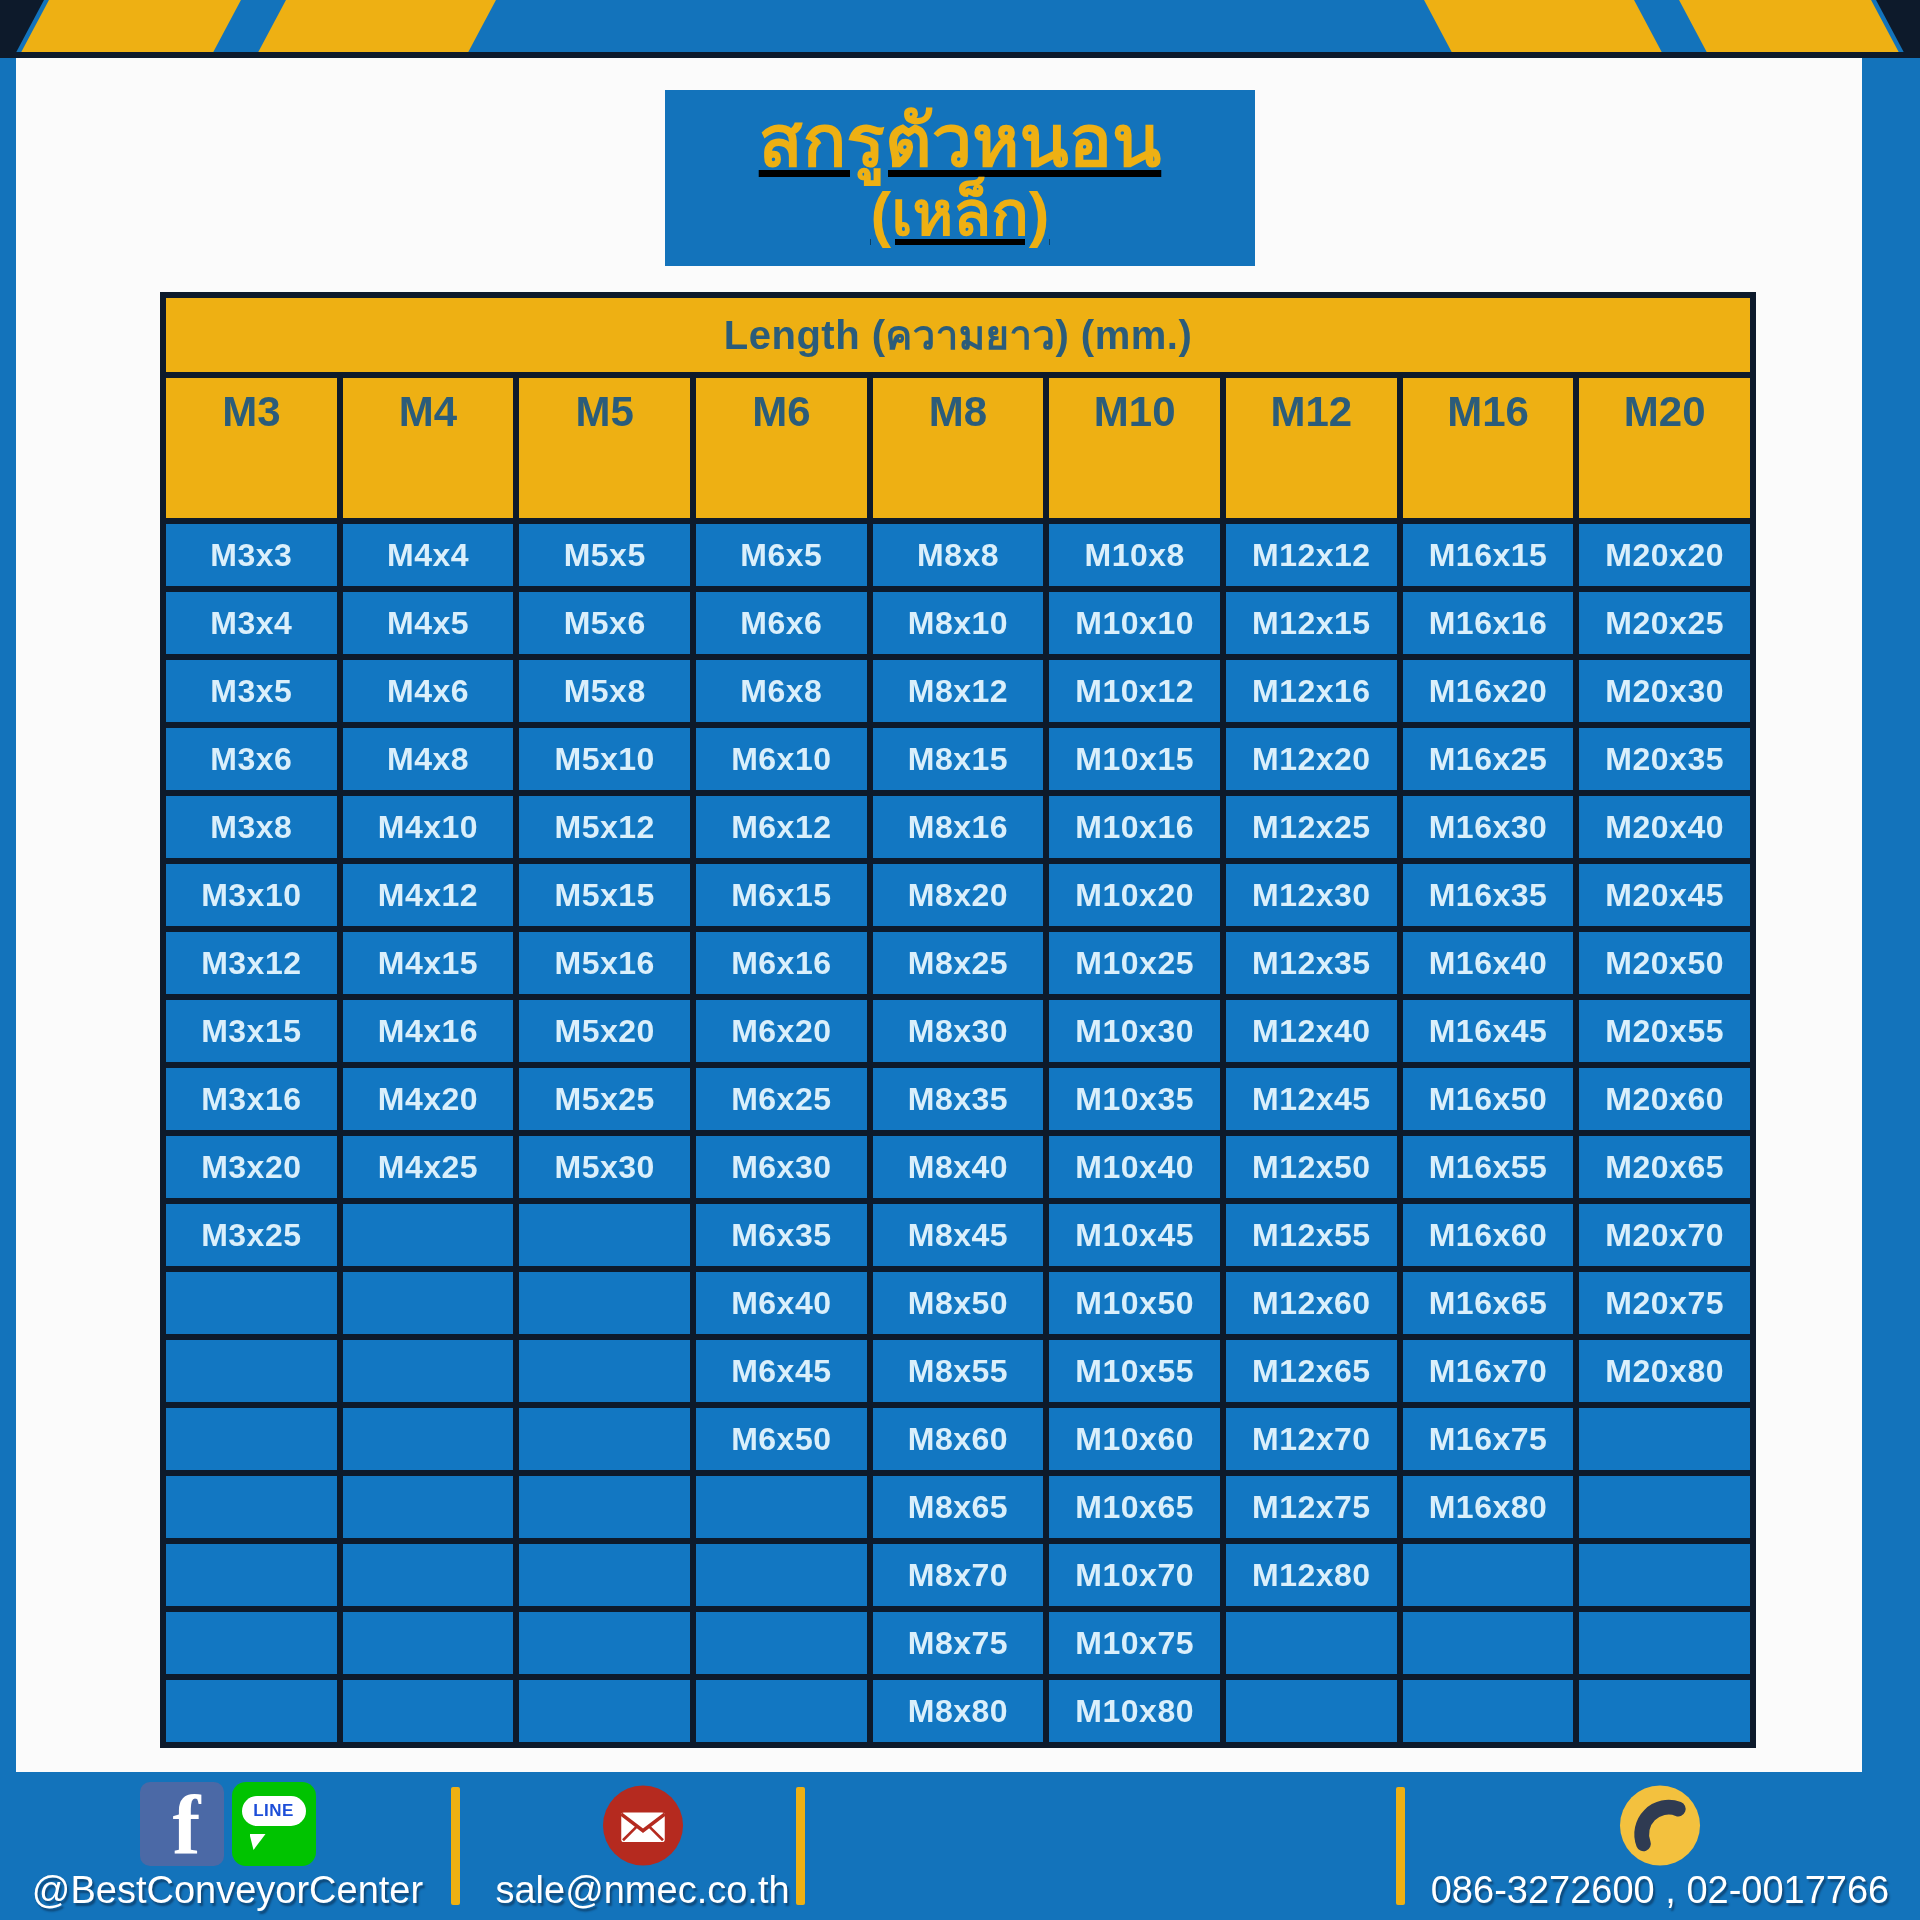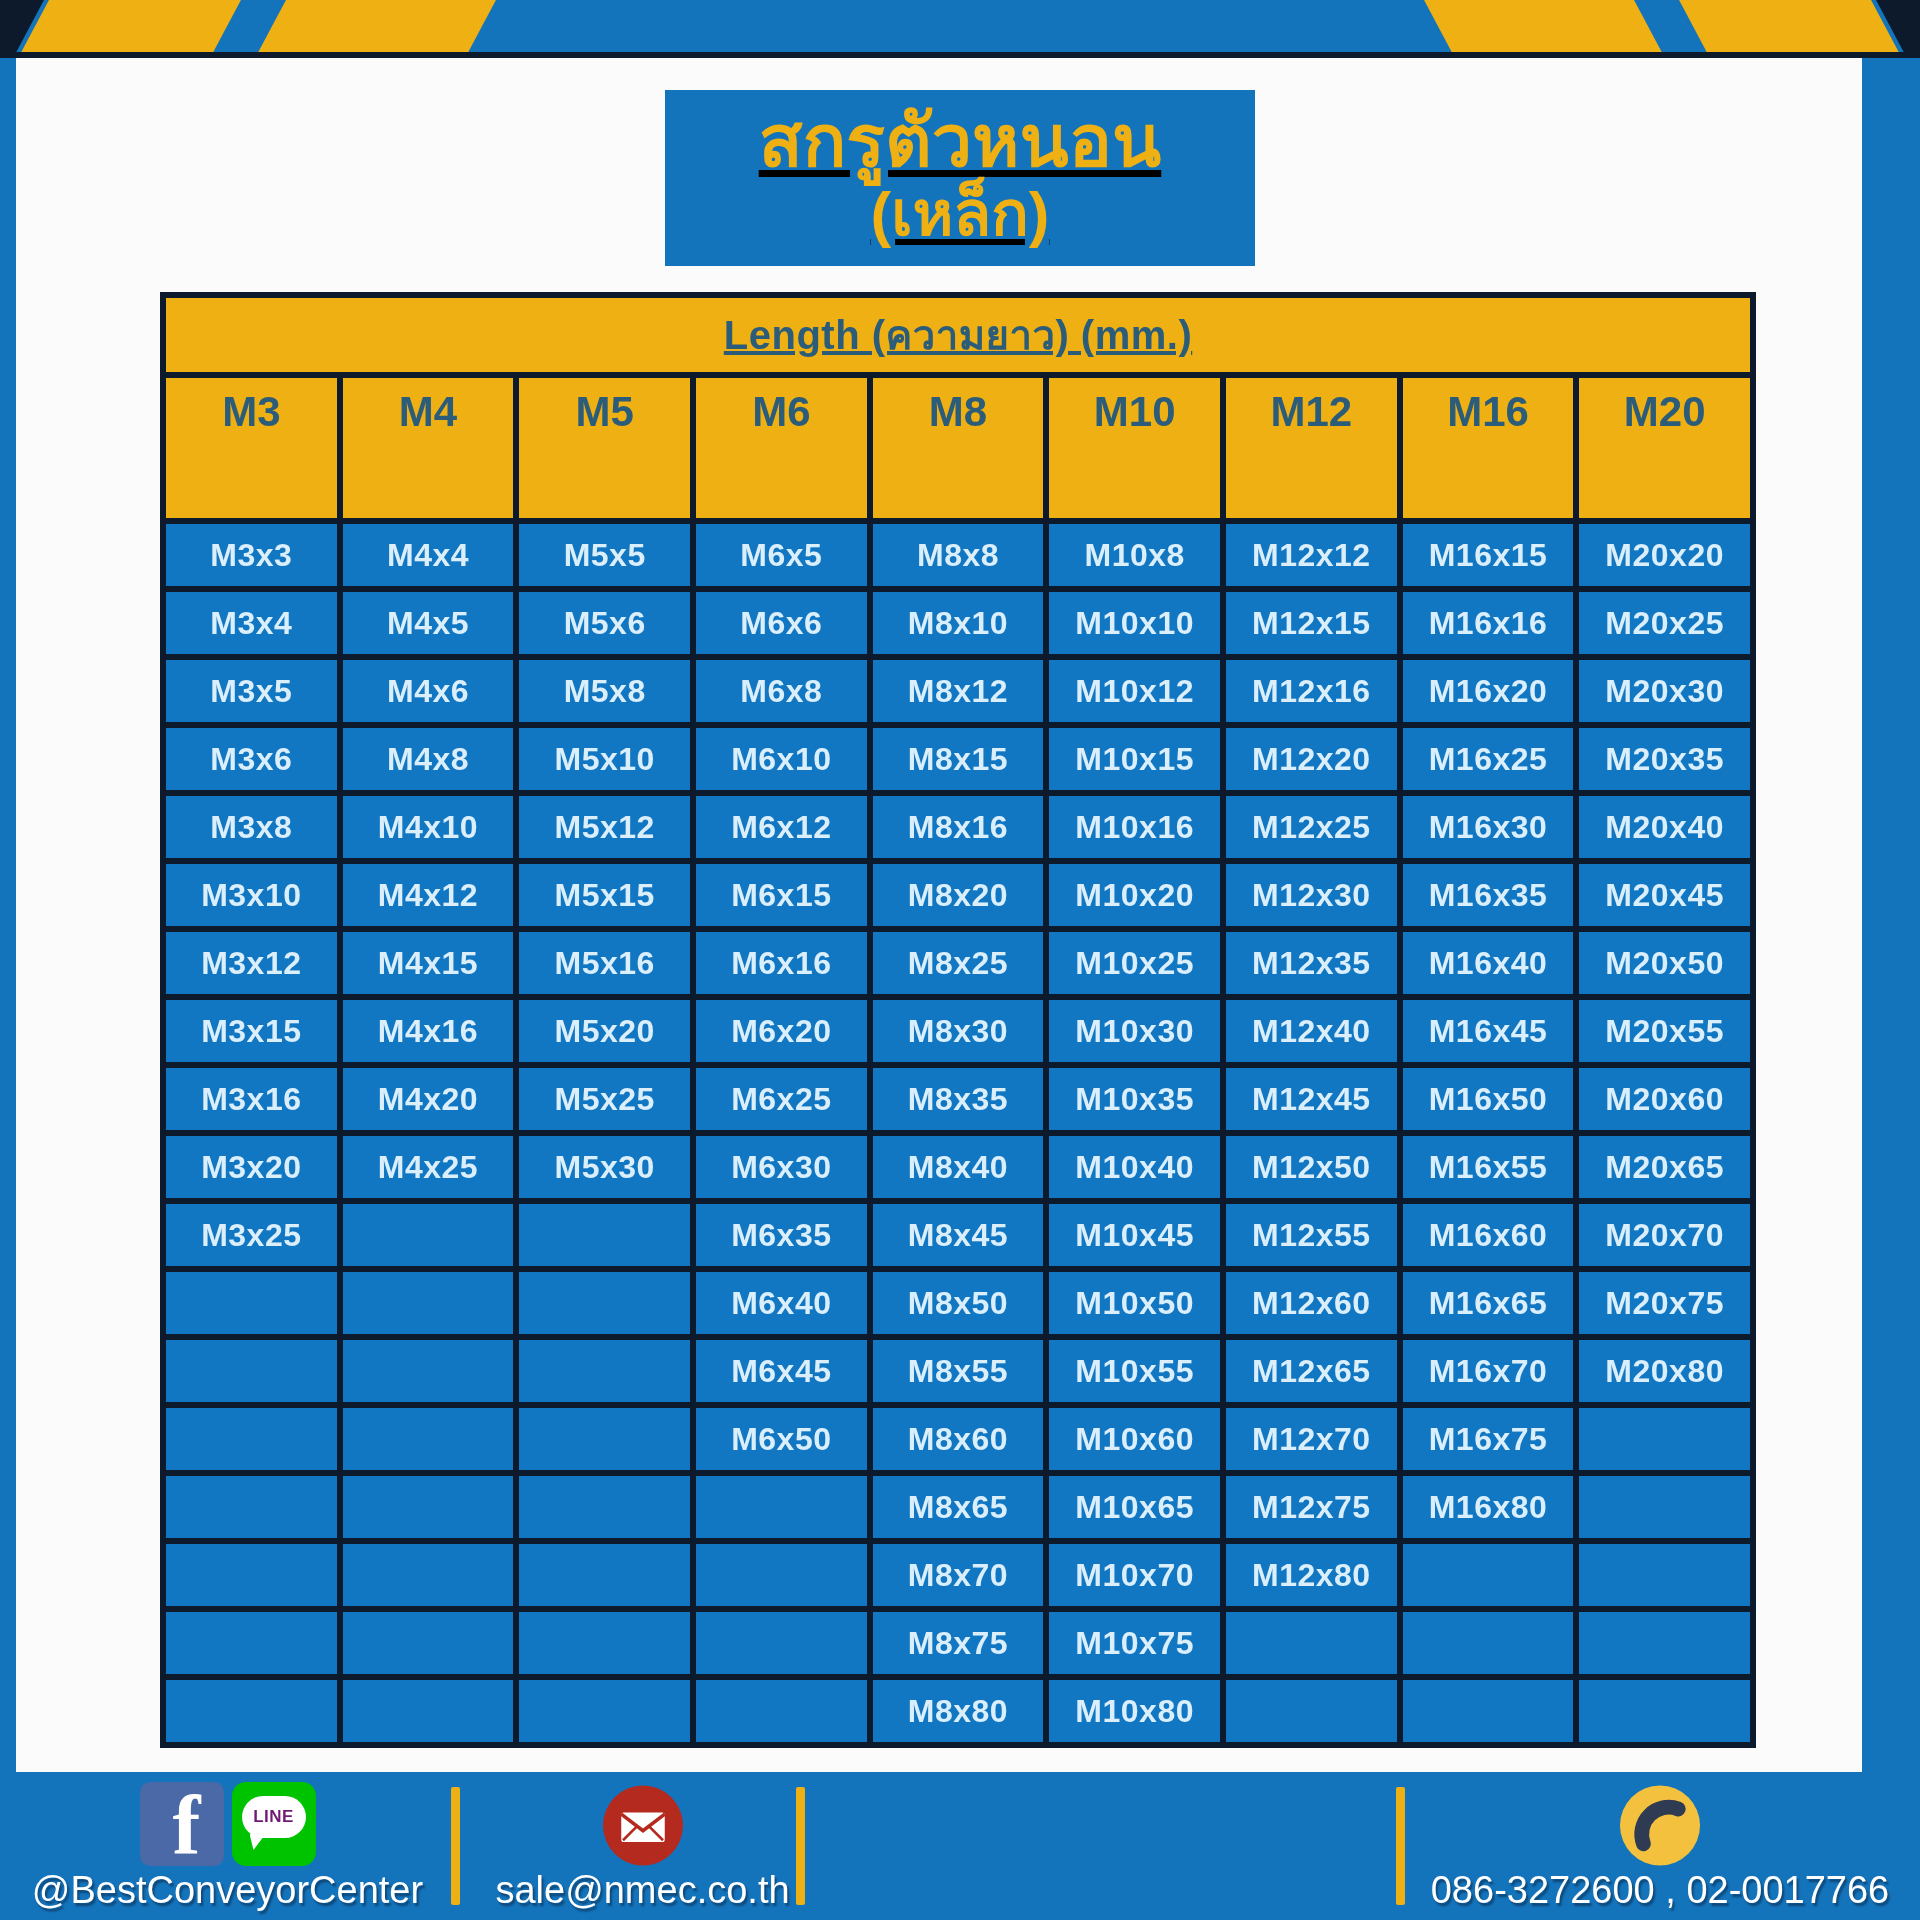--- a/index.html
+++ b/index.html
@@ -30,21 +30,21 @@
   .title-l1{font-size:72px;font-weight:bold;color:var(--c-yellow,#eeb013);line-height:1.05;}
   .title-l2{font-size:62px;font-weight:bold;color:var(--c-yellow,#eeb013);line-height:1.1;}
 
   
   #size-table{position:absolute;left:160px;top:292px;width:1596px;
     border:6px solid var(--c-navy,#0d1a2b);background:var(--c-navy,#0d1a2b);
     display:grid;grid-template-columns:repeat(9,1fr);
     grid-template-rows:74px 140px repeat(18,62px);gap:6px;z-index:2;}
   .cell{display:flex;align-items:center;justify-content:center;}
   .length-head{grid-column:1/-1;background:var(--c-yellow,#eeb013);
-    color:var(--c-headtext,#2b5c7a);font-size:40px;font-weight:bold;letter-spacing:.5px;text-decoration:underline;}
+    color:var(--c-headtext,#2b5c7a);font-size:40px;font-weight:bold;letter-spacing:.5px;}
   .col-head{background:var(--c-yellow,#eeb013);color:var(--c-headtext,#2b5c7a);
     font-size:42px;font-weight:bold;align-items:flex-start;padding-top:10px;}
   .data-cell{background:var(--c-cellblue,#1277c2);color:var(--c-celltext,#daeffb);
     font-size:32px;font-weight:600;letter-spacing:.5px;}
 
   
   .footer{position:absolute;left:0;bottom:0;width:1920px;height:148px;background:var(--c-blue,#1373bb);z-index:5;}
   .f-sec{position:absolute;top:0;height:100%;display:flex;flex-direction:column;
     align-items:center;justify-content:space-between;padding:10px 0 8px;}
   .f-sec1{left:0;width:455px;}
@@ -55,23 +55,23 @@
     text-shadow:2px 3px 2px rgba(8,20,40,.45);}
   .f-divider{position:absolute;top:15px;height:118px;width:9px;background:var(--c-yellow,#eeb013);border-radius:2px;}
   .d1{left:451px;}.d2{left:796px;}.d3{left:1396px;}
   .icon-row{display:flex;gap:8px;align-items:center;}
 
   .fb-icon{width:84px;height:84px;background:#4b69a6;border-radius:10px;position:relative;overflow:hidden;}
   .fb-f{position:absolute;left:50%;top:2px;transform:translateX(-32%);
     font-family:"Liberation Serif",serif;font-size:84px;font-weight:bold;color:#fff;line-height:1;}
   .line-icon{width:84px;height:84px;background:#00c300;border-radius:14px;position:relative;}
   .line-bubble{position:absolute;left:50%;top:14px;transform:translateX(-50%);
-    width:64px;height:42px;background:#fff;border-radius:21px;
+    width:64px;height:30px;background:#fff;border-radius:21px;
     display:flex;align-items:center;justify-content:center;
-    font-size:17px;font-weight:bold;color:#701a75;letter-spacing:.5px;}
+    font-size:17px;font-weight:bold;color:#1d4ed8;letter-spacing:.5px;}
   .line-tail{position:absolute;left:18px;top:52px;width:16px;height:16px;background:#fff;
     clip-path:polygon(0 0,100% 0,25% 100%);}
   .round-icon{width:88px;height:88px;display:block;}
 </style>
 </head>
 <body>
 
 <div class="topbar">
   <div class="stripe navy lean-l s1"></div>
   <div class="stripe yellow lean-l s2"></div>

